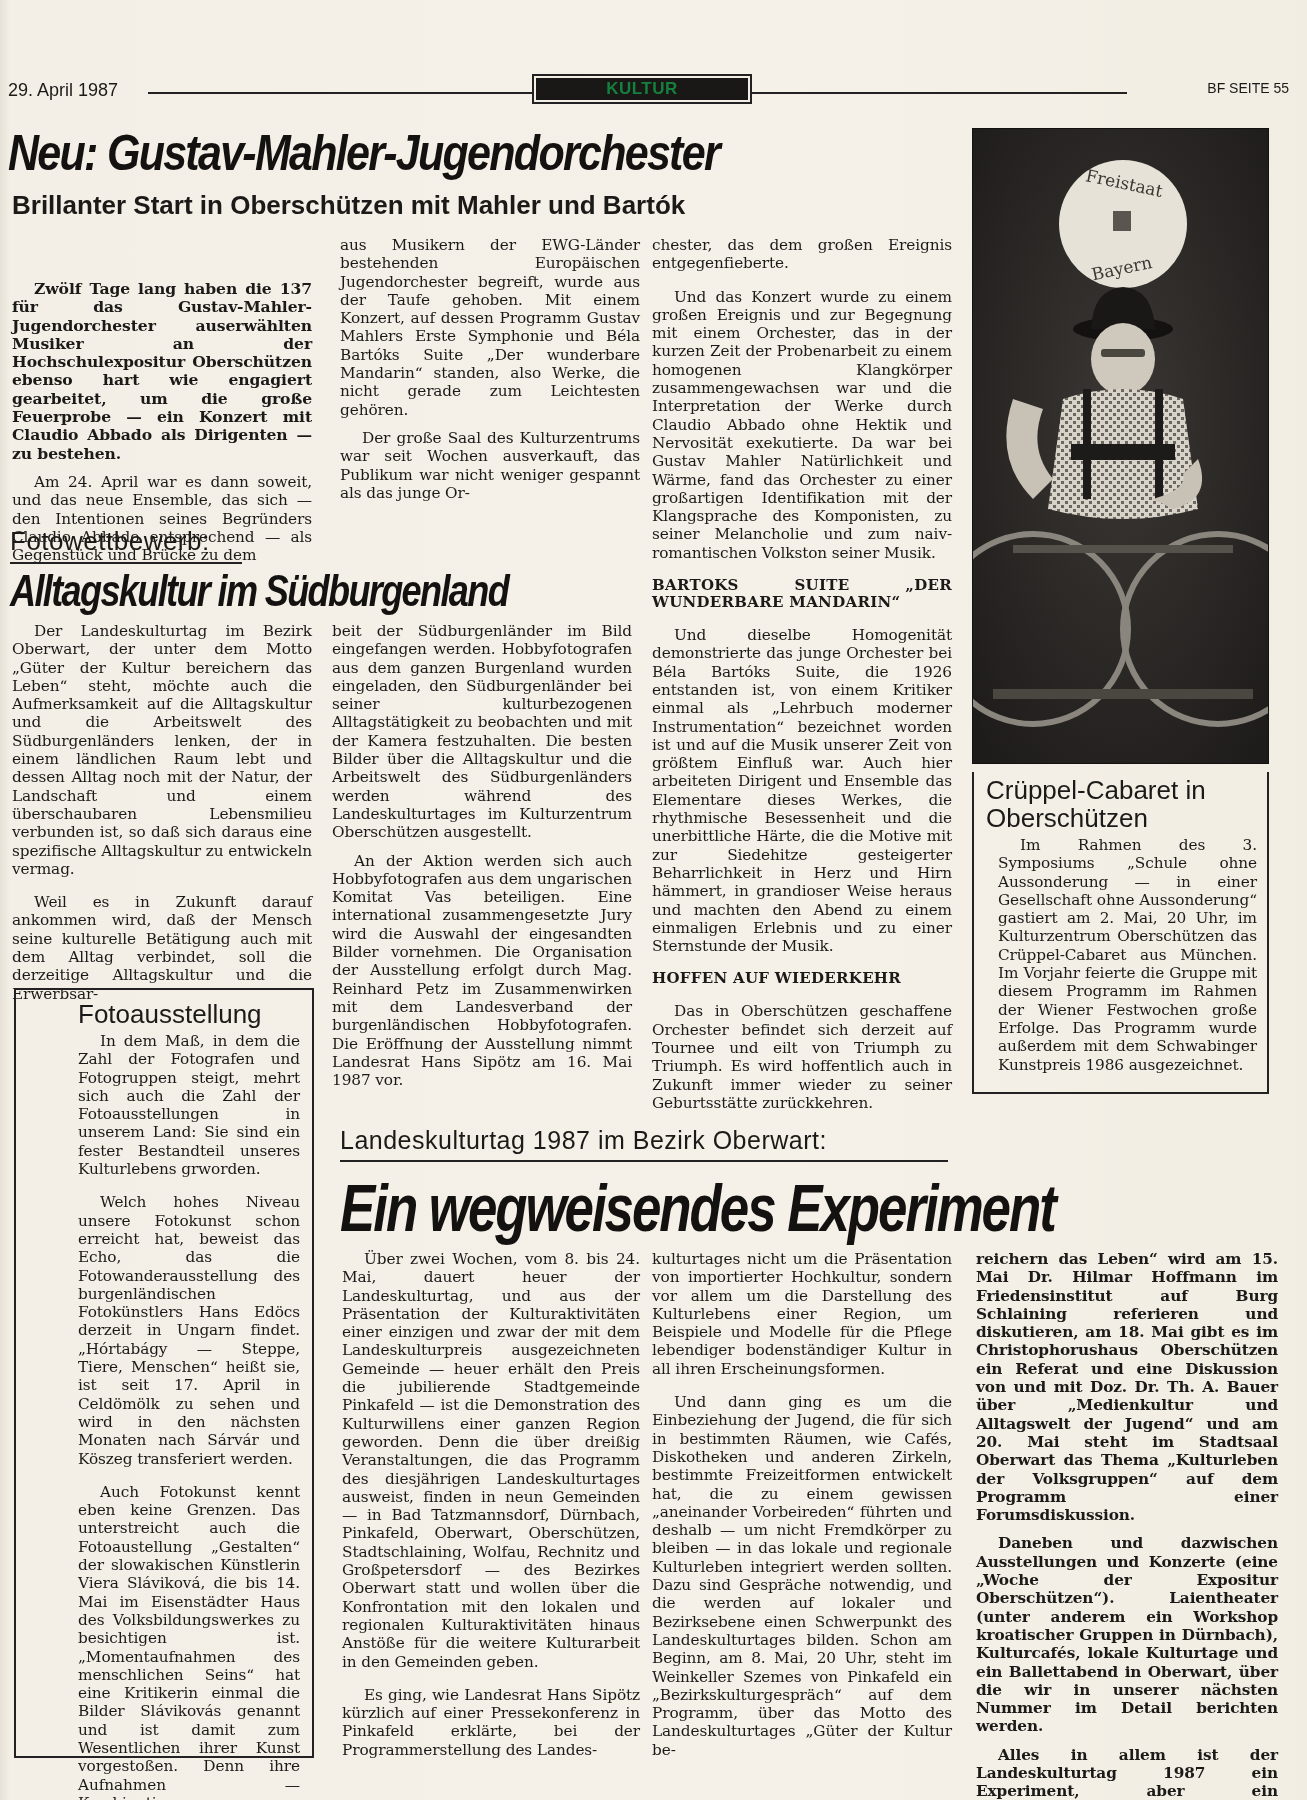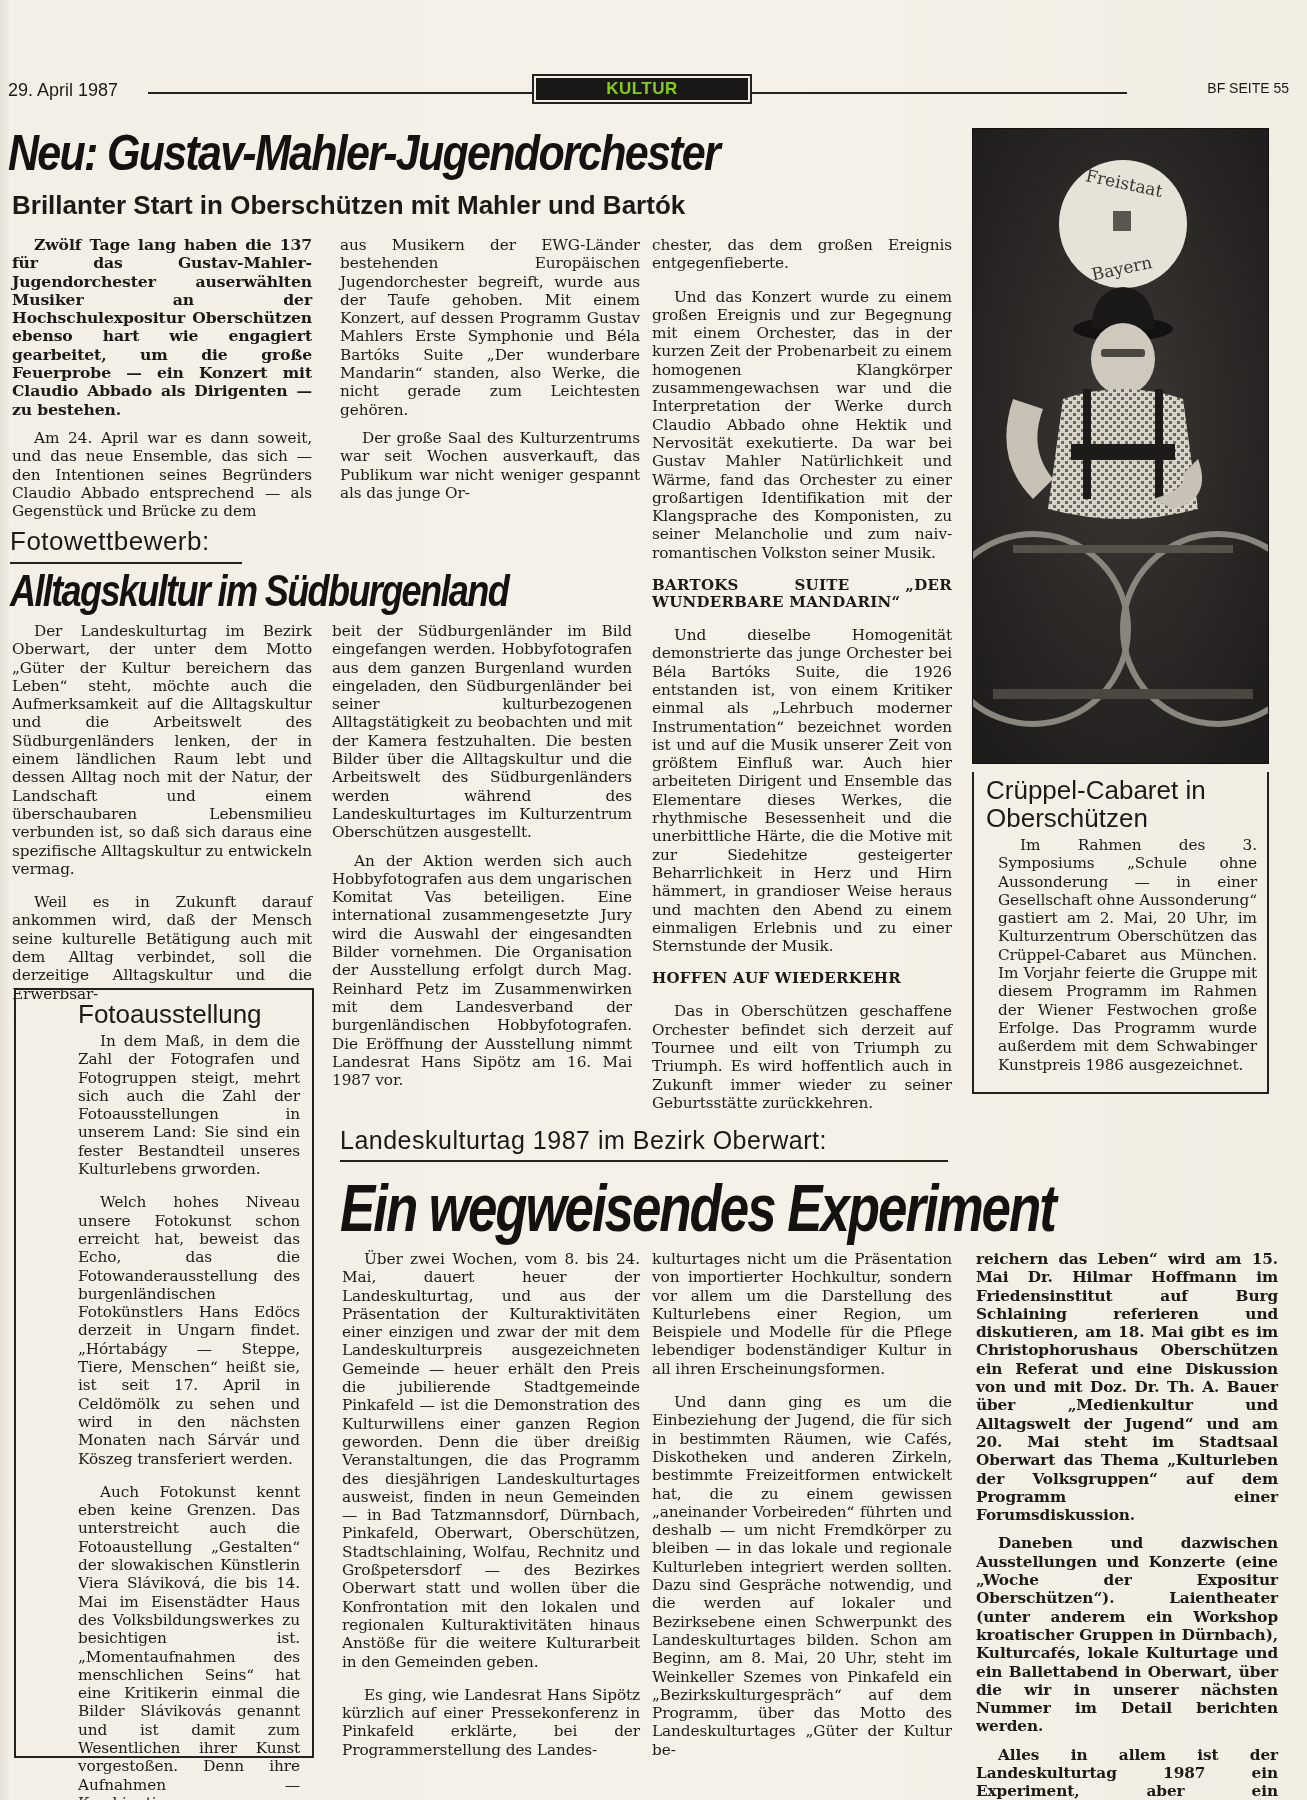--- a/index.html
+++ b/index.html
@@ -18,21 +18,21 @@
   .gap { margin-top: 10px !important; }
   .lead { font-weight: bold; }
   .subhead { font-weight: bold; text-transform: uppercase; font-size: 15px; line-height: 17px;
     margin-top: 9px; margin-bottom: 1px; text-indent: 0 !important; letter-spacing: 0.3px; }
 
   
   .mast-date { left: 8px; top: 80px; font-size: 18px; }
   .mast-line { top: 92px; height: 2px; background: #222; }
   .mast-tag { left: 532px; top: 74px; width: 220px; height: 30px; border: 2px solid #222;
     padding: 2px; background: #f3efe6; }
-  .mast-tag-inner { width: 100%; height: 100%; background: #1a1817; color: #84cc16;
+  .mast-tag-inner { width: 100%; height: 100%; background: #1a1817; color: #15803d;
     font-weight: bold; font-size: 17px; text-align: center; line-height: 22px; letter-spacing: 0.5px; }
   .mast-page { right: 18px; top: 80px; font-size: 14px; }
 
   .headline { font-family: "Liberation Sans", sans-serif; font-weight: bold; font-style: italic;
     letter-spacing: -2px; transform-origin: left top; color: #141210; white-space: nowrap; }
   .h-main { left: 8px; top: 124px; font-size: 50px; transform: scaleX(0.86); }
   .h-sub { left: 12px; top: 190px; font-size: 26px; font-weight: bold; font-family: "Liberation Sans", sans-serif; }
 
   .kicker { font-family: "Liberation Sans", sans-serif; font-size: 26px; letter-spacing: 0.5px; }
   .kicker-rule { height: 2px; background: #222; }
@@ -53,21 +53,21 @@
   <div class="abs mast-tag">
     <div class="mast-tag-inner sans">KULTUR</div>
   </div>
   <div class="abs mast-line" style="left:752px; width:375px;"></div>
   <div class="abs sans mast-page">BF SEITE 55</div>
 
   <div class="abs headline h-main">Neu: Gustav-Mahler-Jugendorchester</div>
   <div class="abs h-sub">Brillanter Start in Oberschützen mit Mahler und Bartók</div>
 
   <div class="abs body-text" style="left:12px; top:236px; width:300px;">
-    <p class="lead" style="font-size:15.6px;">Zwölf Tage lang haben die 137 für das Gustav-Mahler-Jugendorchester auserwählten Musiker an der Hochschulexpositur Oberschützen ebenso hart wie engagiert gearbeitet, um die große Feuerprobe — ein Konzert mit Claudio Abbado als Dirigenten — zu bestehen.</p>
+    <p class="lead" style="font-size:15.6px;margin-top:44px;">Zwölf Tage lang haben die 137 für das Gustav-Mahler-Jugendorchester auserwählten Musiker an der Hochschulexpositur Oberschützen ebenso hart wie engagiert gearbeitet, um die große Feuerprobe — ein Konzert mit Claudio Abbado als Dirigenten — zu bestehen.</p>
     <p class="gap">Am 24. April war es dann soweit, und das neue Ensemble, das sich — den Intentionen seines Begründers Claudio Abbado entsprechend — als Gegenstück und Brücke zu dem</p>
   </div>
   <div class="abs body-text" style="left:340px; top:236px; width:300px;">
     <p class="noindent">aus Musikern der EWG-Länder bestehenden Europäischen Jugendorchester begreift, wurde aus der Taufe gehoben. Mit einem Konzert, auf dessen Programm Gustav Mahlers Erste Symphonie und Béla Bartóks Suite „Der wunderbare Mandarin“ standen, also Werke, die nicht gerade zum Leichtesten gehören.</p>
     <p class="gap">Der große Saal des Kulturzentrums war seit Wochen ausverkauft, das Publikum war nicht weniger gespannt als das junge Or-</p>
   </div>
   <div class="abs body-text" style="left:652px; top:236px; width:300px;">
     <p class="noindent">chester, das dem großen Ereignis entgegenfieberte.</p>
     <p>Und das Konzert wurde zu einem großen Ereignis und zur Begegnung mit einem Orchester, das in der kurzen Zeit der Probenarbeit zu einem homogenen Klangkörper zusammengewachsen war und die Interpretation der Werke durch Claudio Abbado ohne Hektik und Nervosität exekutierte. Da war bei Gustav Mahler Natürlichkeit und Wärme, fand das Orchester zu einer großartigen Identifikation mit der Klangsprache des Komponisten, zu seiner Melancholie und zum naiv-romantischen Volkston seiner Musik.</p>
     <p class="subhead">BARTOKS SUITE „DER WUNDERBARE MANDARIN“</p>

